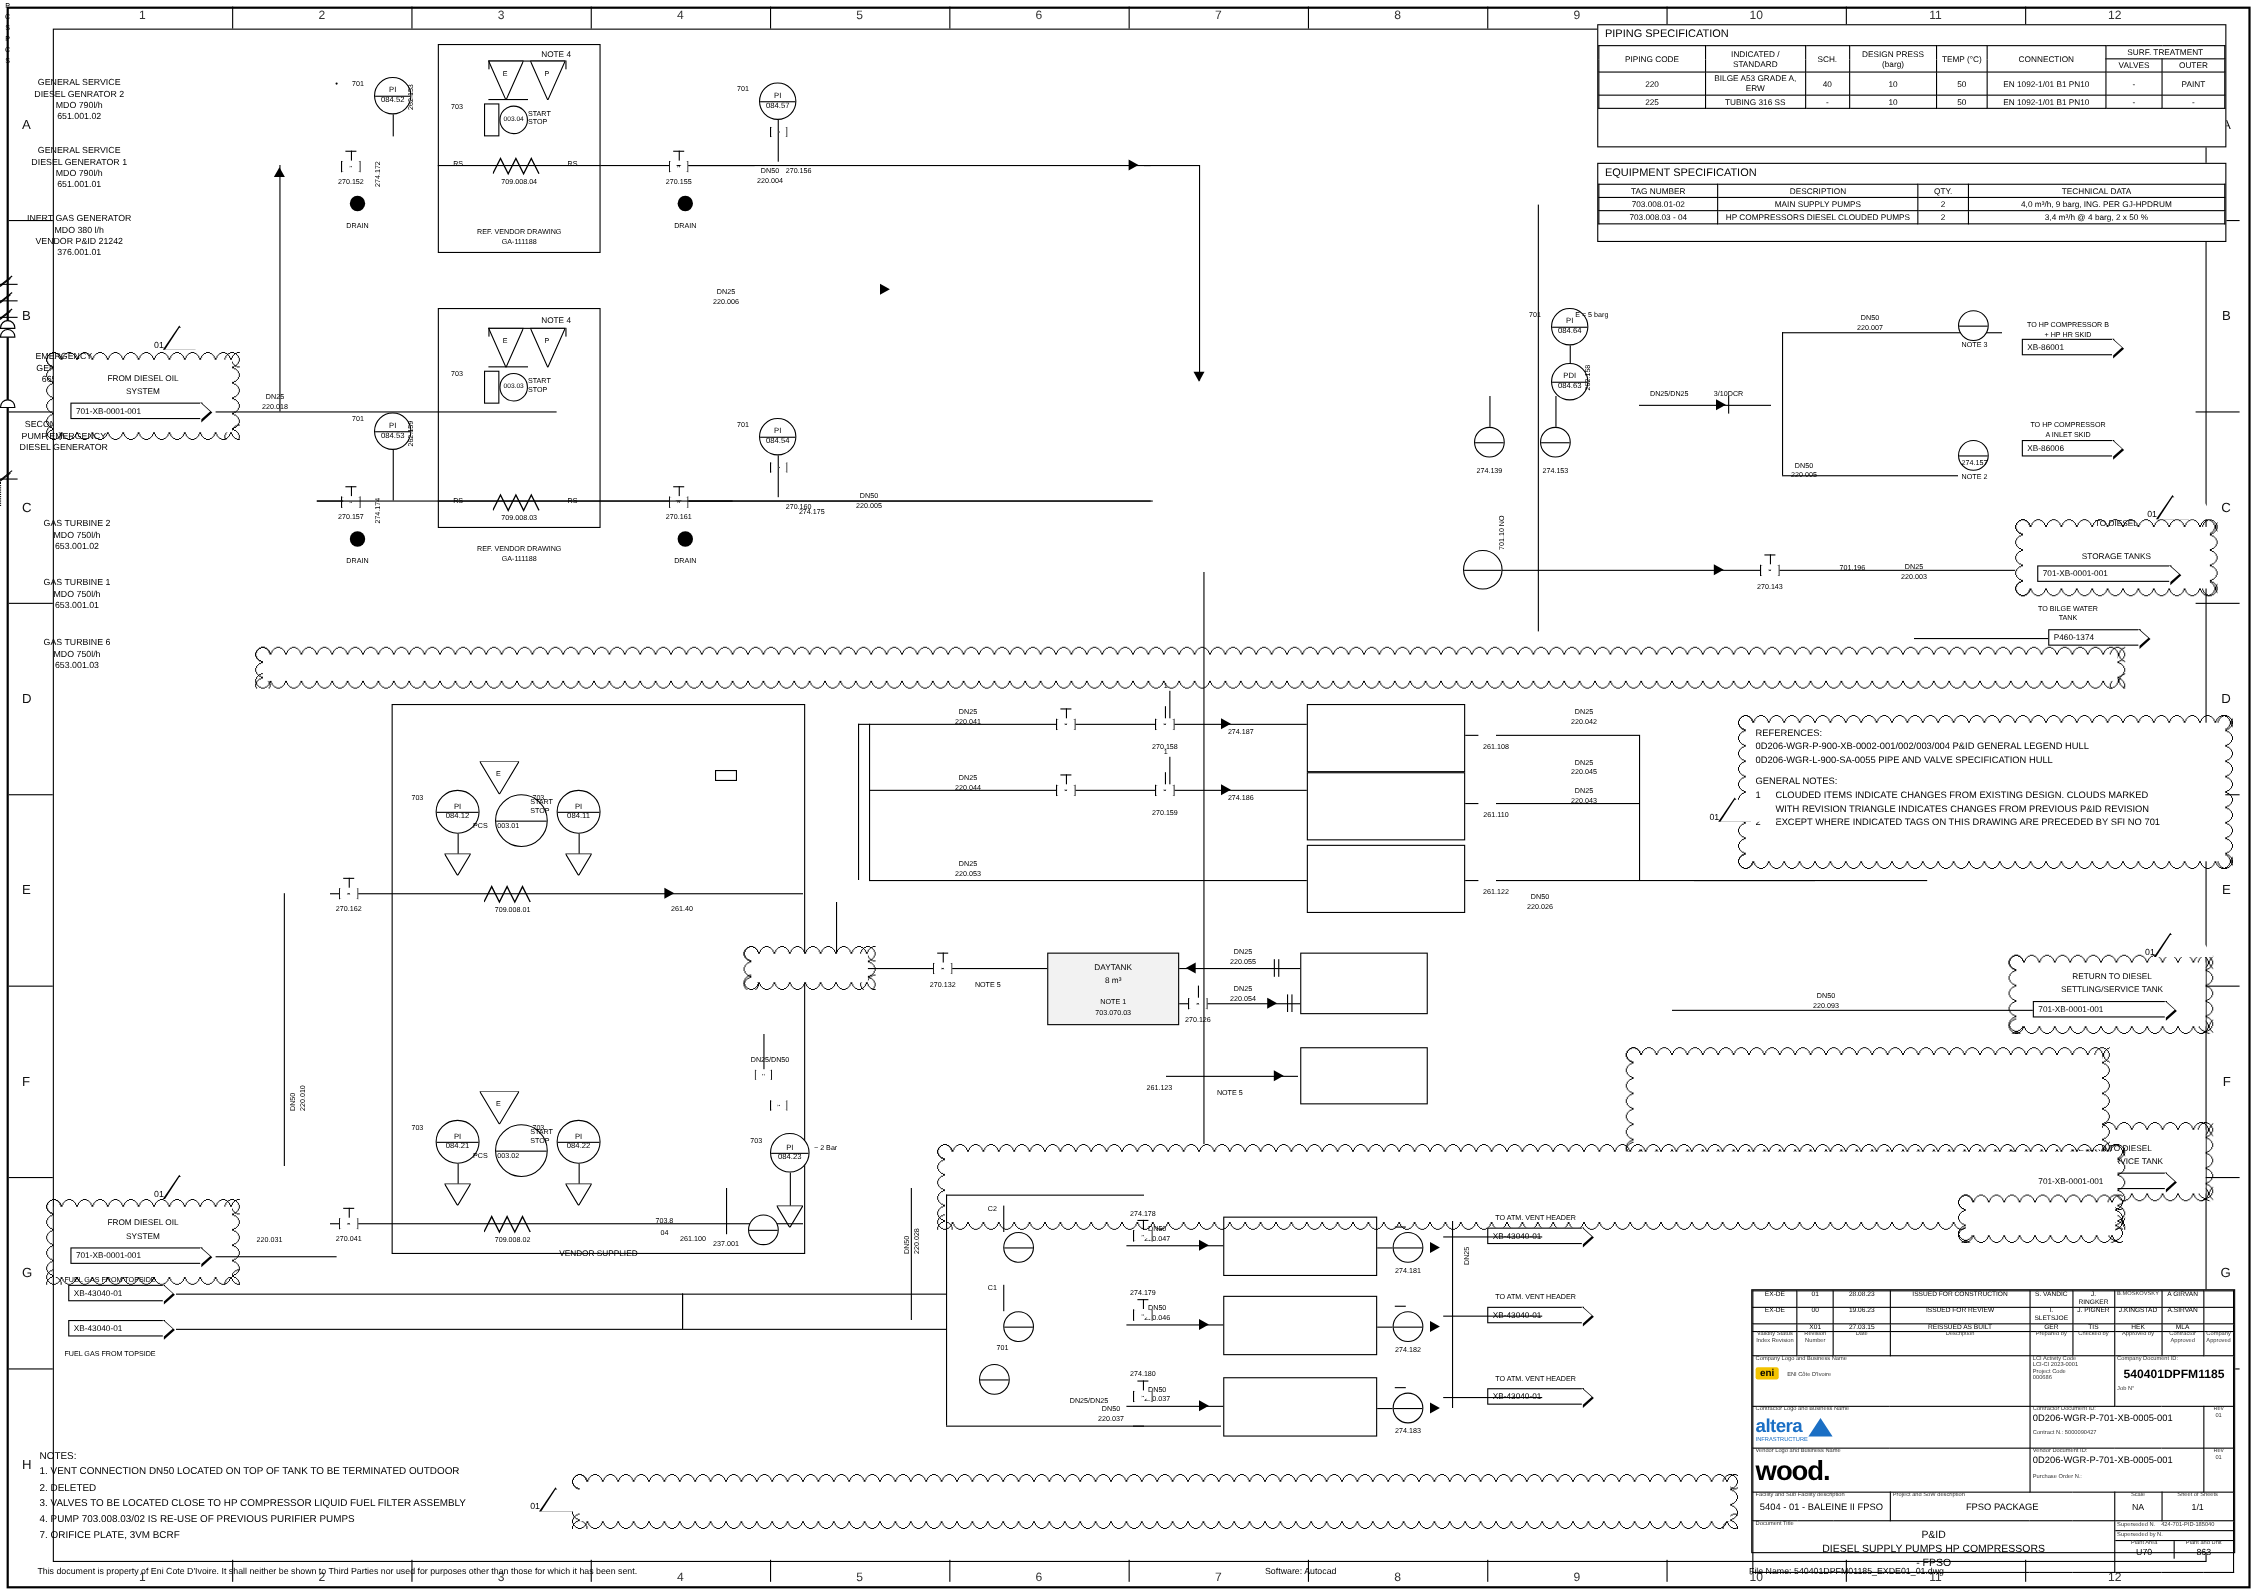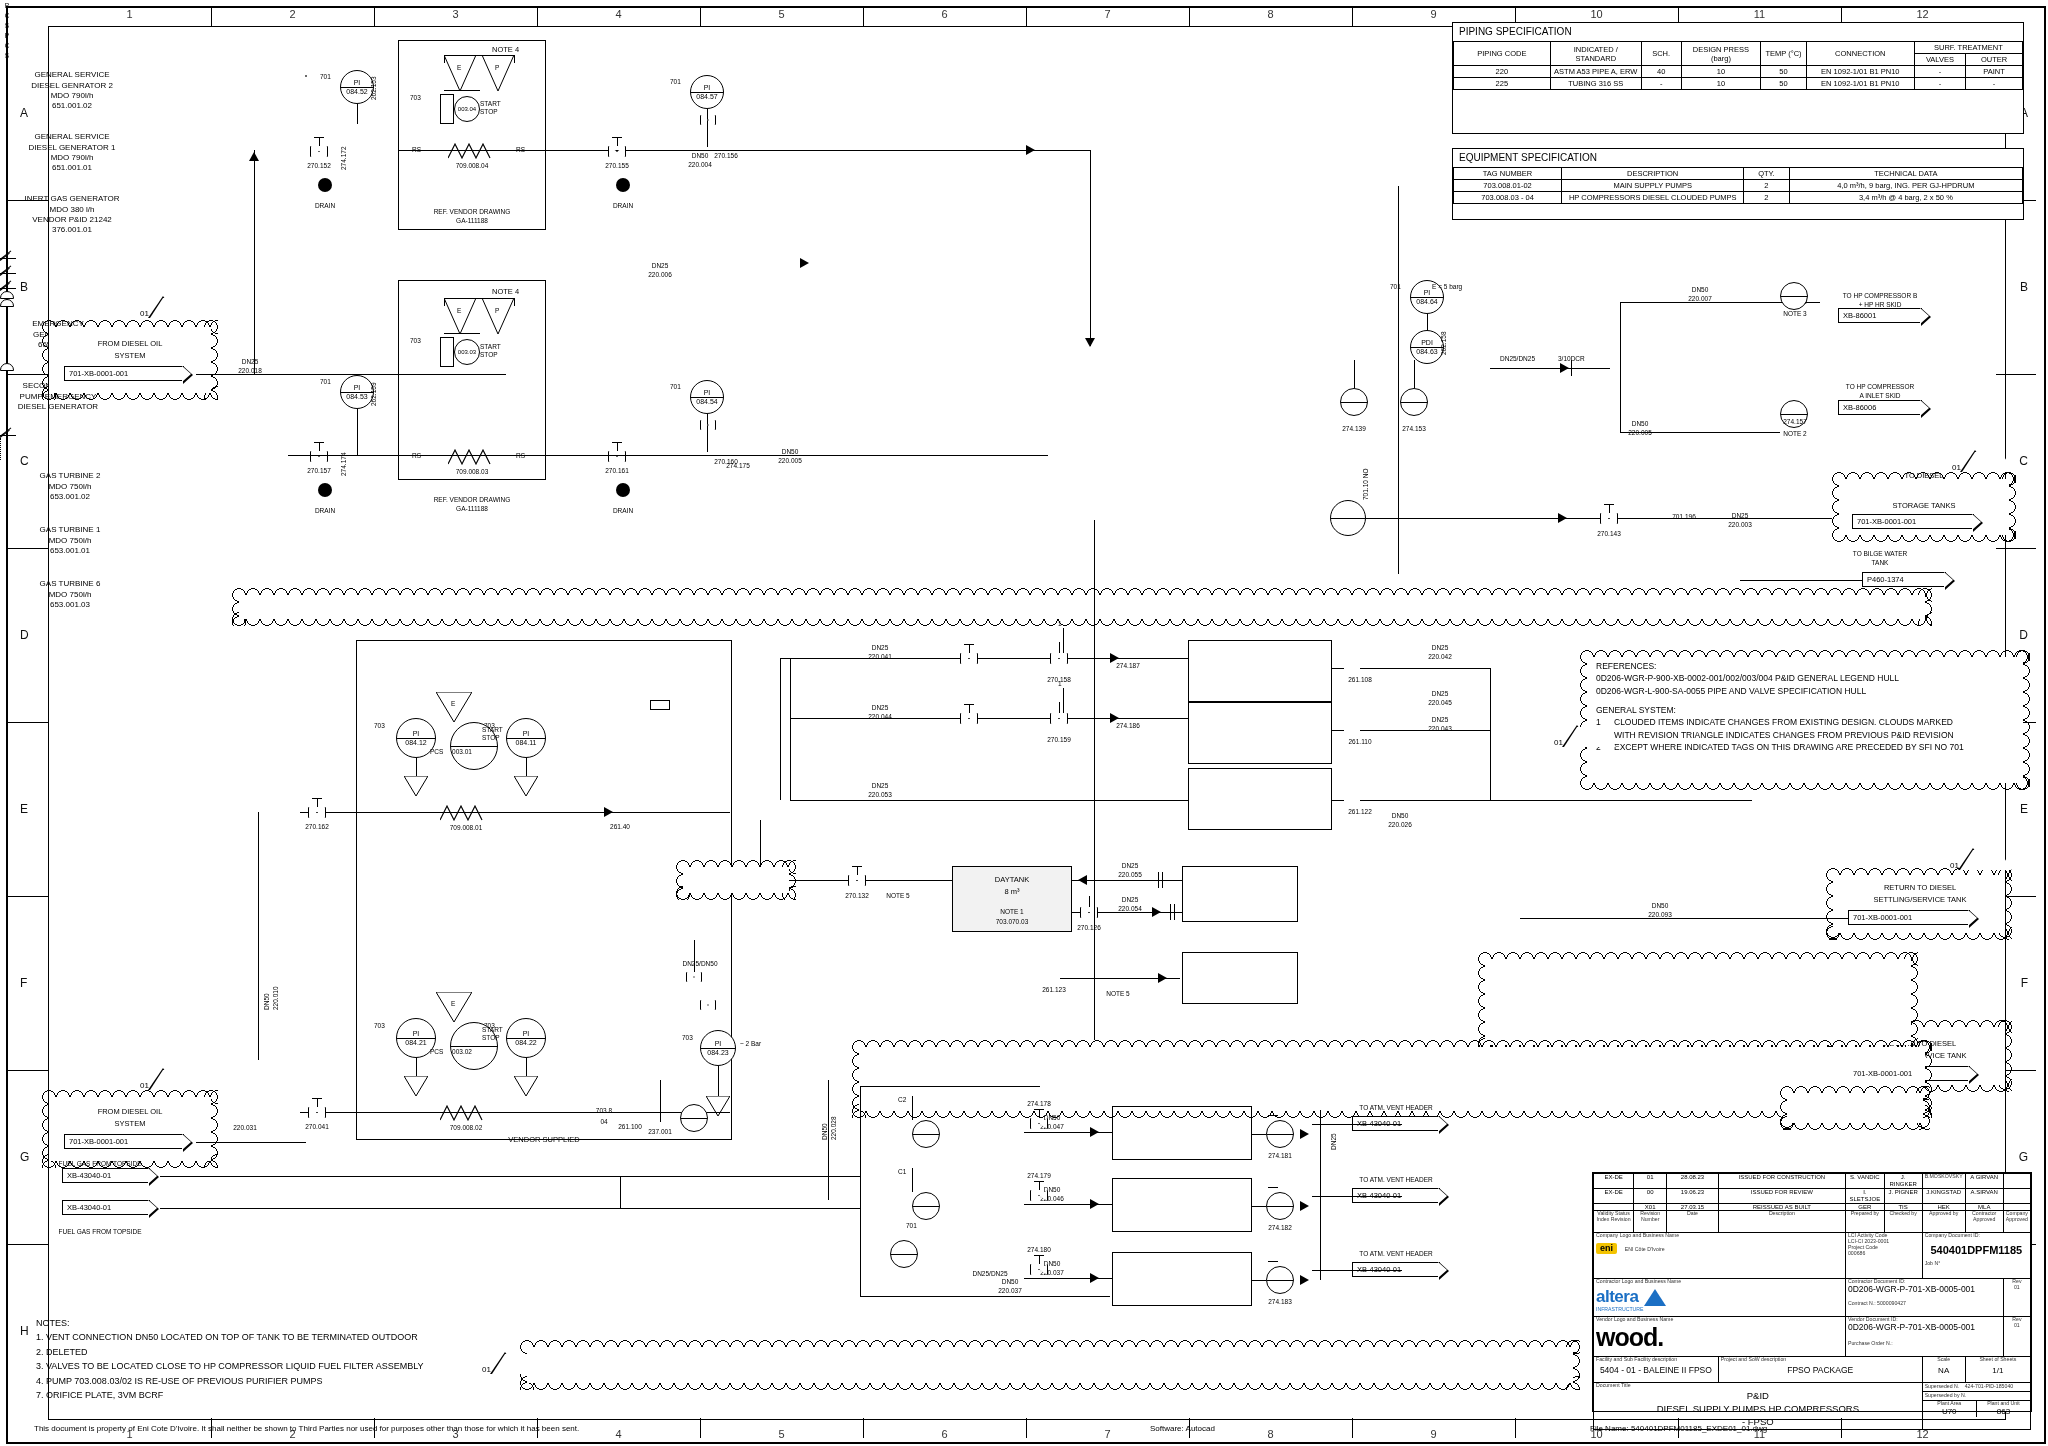--- a/index.html
+++ b/index.html
@@ -208,21 +208,21 @@
         <td rowspan="2" style="width:8%">TEMP (°C)</td>
         <td rowspan="2" style="width:19%">CONNECTION</td>
         <td colspan="2">SURF. TREATMENT</td>
       </tr>
       <tr>
         <td style="width:9%">VALVES</td>
         <td style="width:10%">OUTER</td>
       </tr>
       <tr>
         <td>220</td>
-        <td>ASTM A53 PIPE A, ERW</td>
+        <td>BILGE A53 GRADE A, ERW</td>
         <td>40</td>
         <td>10</td>
         <td>50</td>
         <td>EN 1092-1/01 B1 PN10</td>
         <td>-</td>
         <td>PAINT</td>
       </tr>
       <tr>
         <td>225</td>
         <td>TUBING 316 SS</td>
@@ -264,21 +264,21 @@
   </div>
 
   <div class="cloud" style="left:1580px;top:650px;width:450px;height:140px;">
     <div class="cloud-in"></div>
   </div>
   <div style="position:absolute;left:1596px;top:660px;width:430px;font-size:8.5px;line-height:1.45;">
     <div>REFERENCES:</div>
     <div>0D206-WGR-P-900-XB-0002-001/002/003/004 P&amp;ID GENERAL LEGEND HULL</div>
     <div>0D206-WGR-L-900-SA-0055 PIPE AND VALVE SPECIFICATION HULL</div>
     <div style="height:7px;"></div>
-    <div>GENERAL SYSTEM:</div>
+    <div>GENERAL NOTES:</div>
     <div style="display:flex;">
         <span style="width:18px">1</span>
       <span>CLOUDED ITEMS INDICATE CHANGES FROM EXISTING DESIGN. CLOUDS MARKED</span>
       </div>
     <div style="padding-left:18px;">WITH REVISION TRIANGLE INDICATES CHANGES FROM PREVIOUS P&amp;ID REVISION</div>
     <div style="display:flex;">
         <span style="width:18px">2</span>
       <span>EXCEPT WHERE INDICATED TAGS ON THIS DRAWING ARE PRECEDED BY SFI NO 701</span>
       </div>
   </div>

